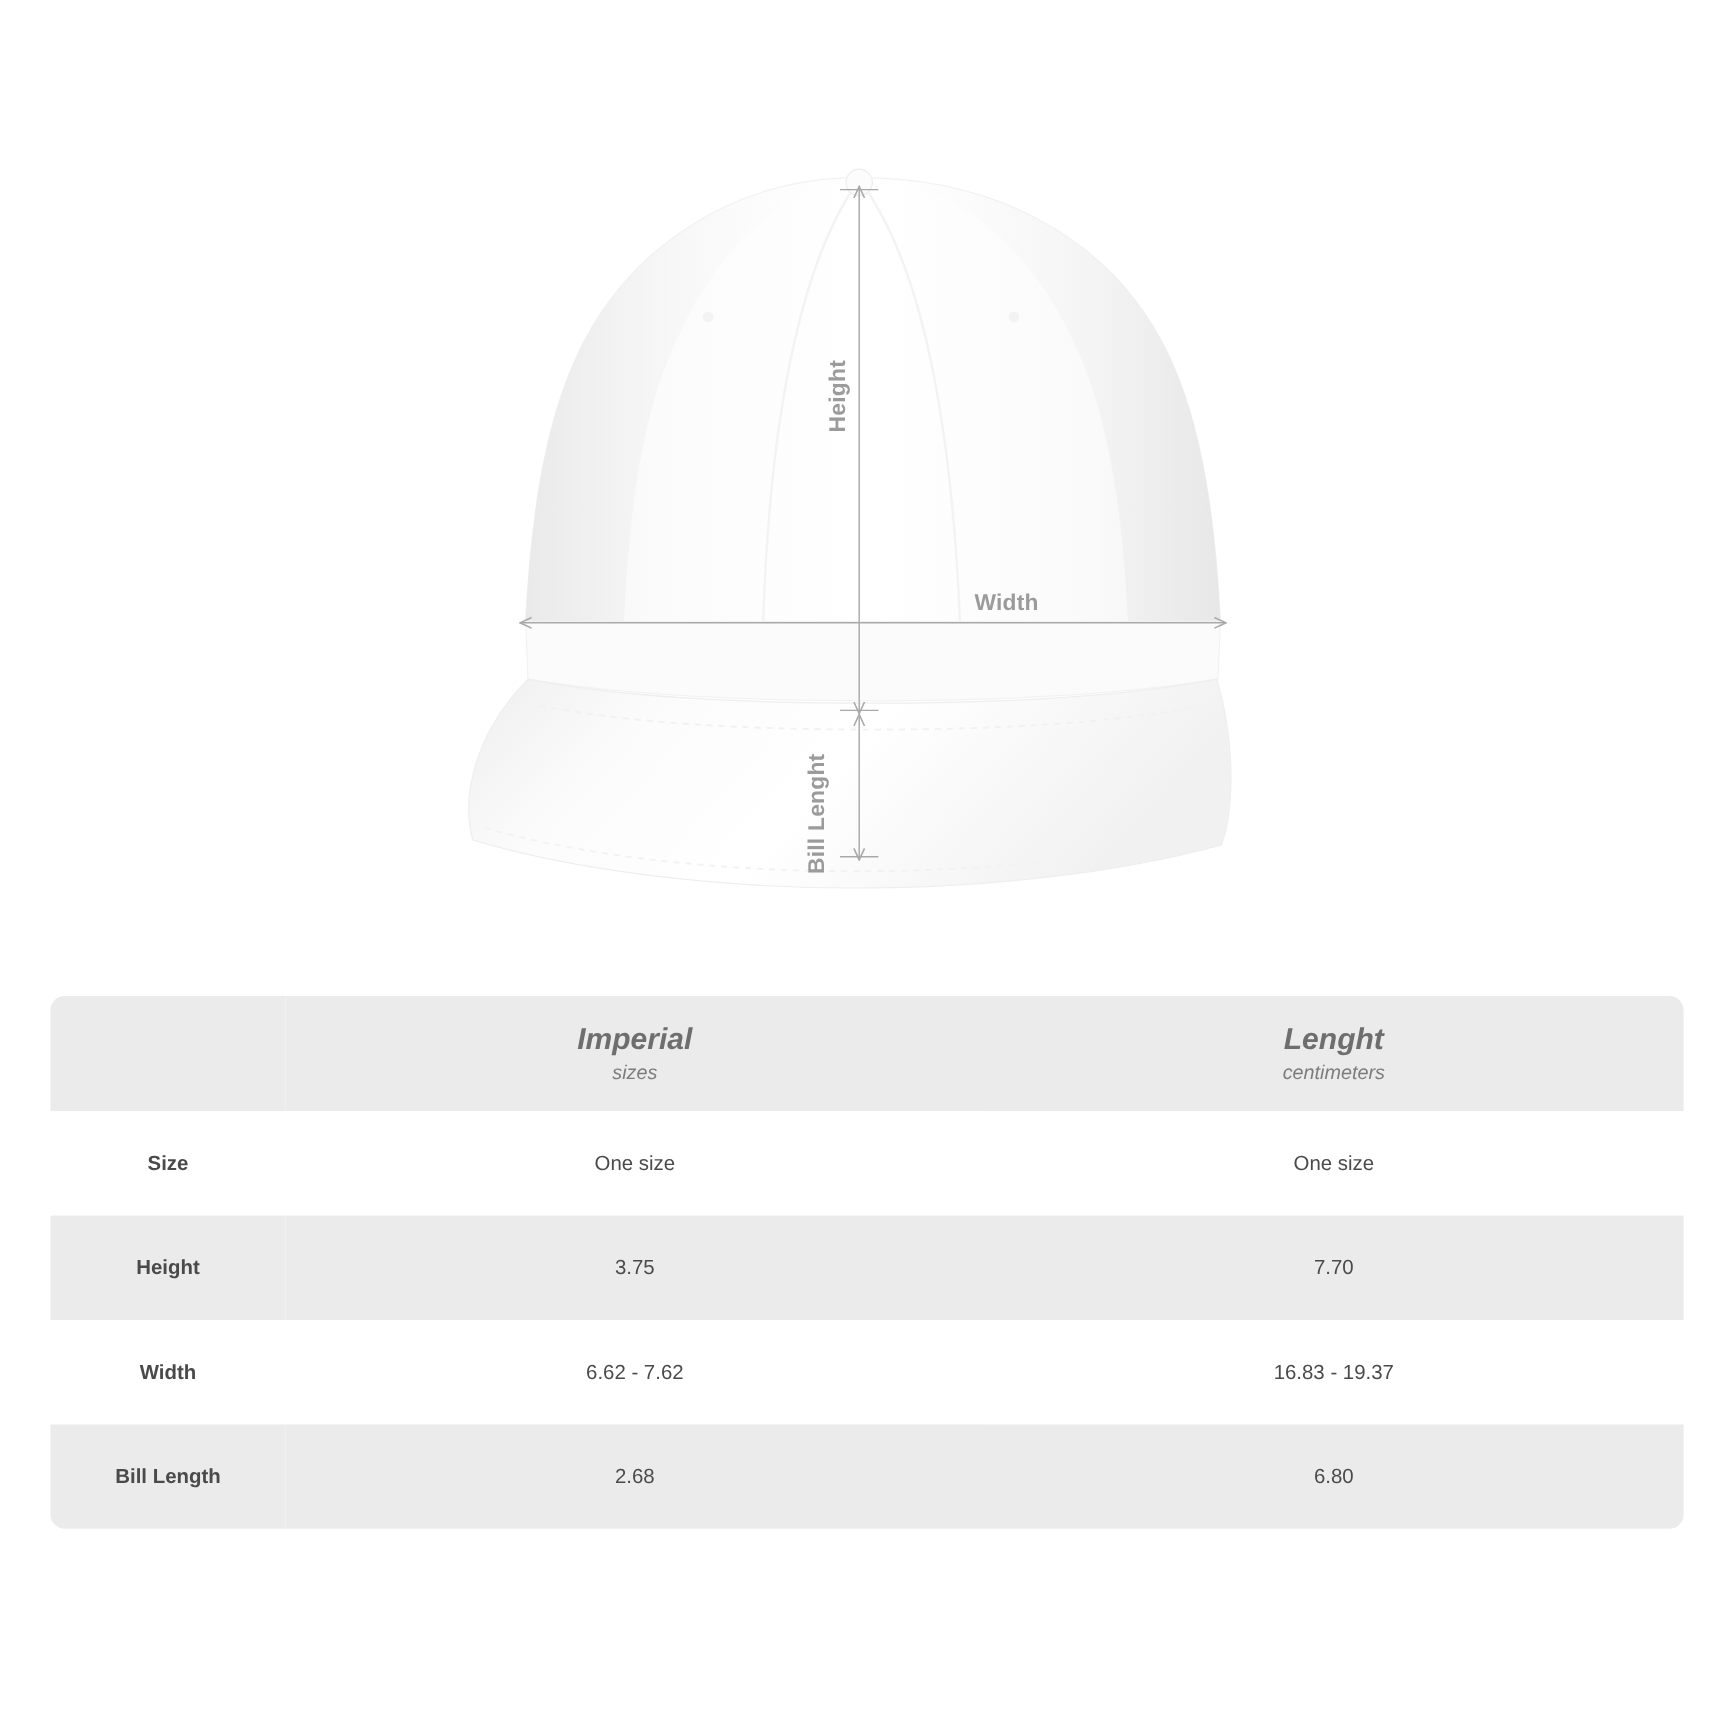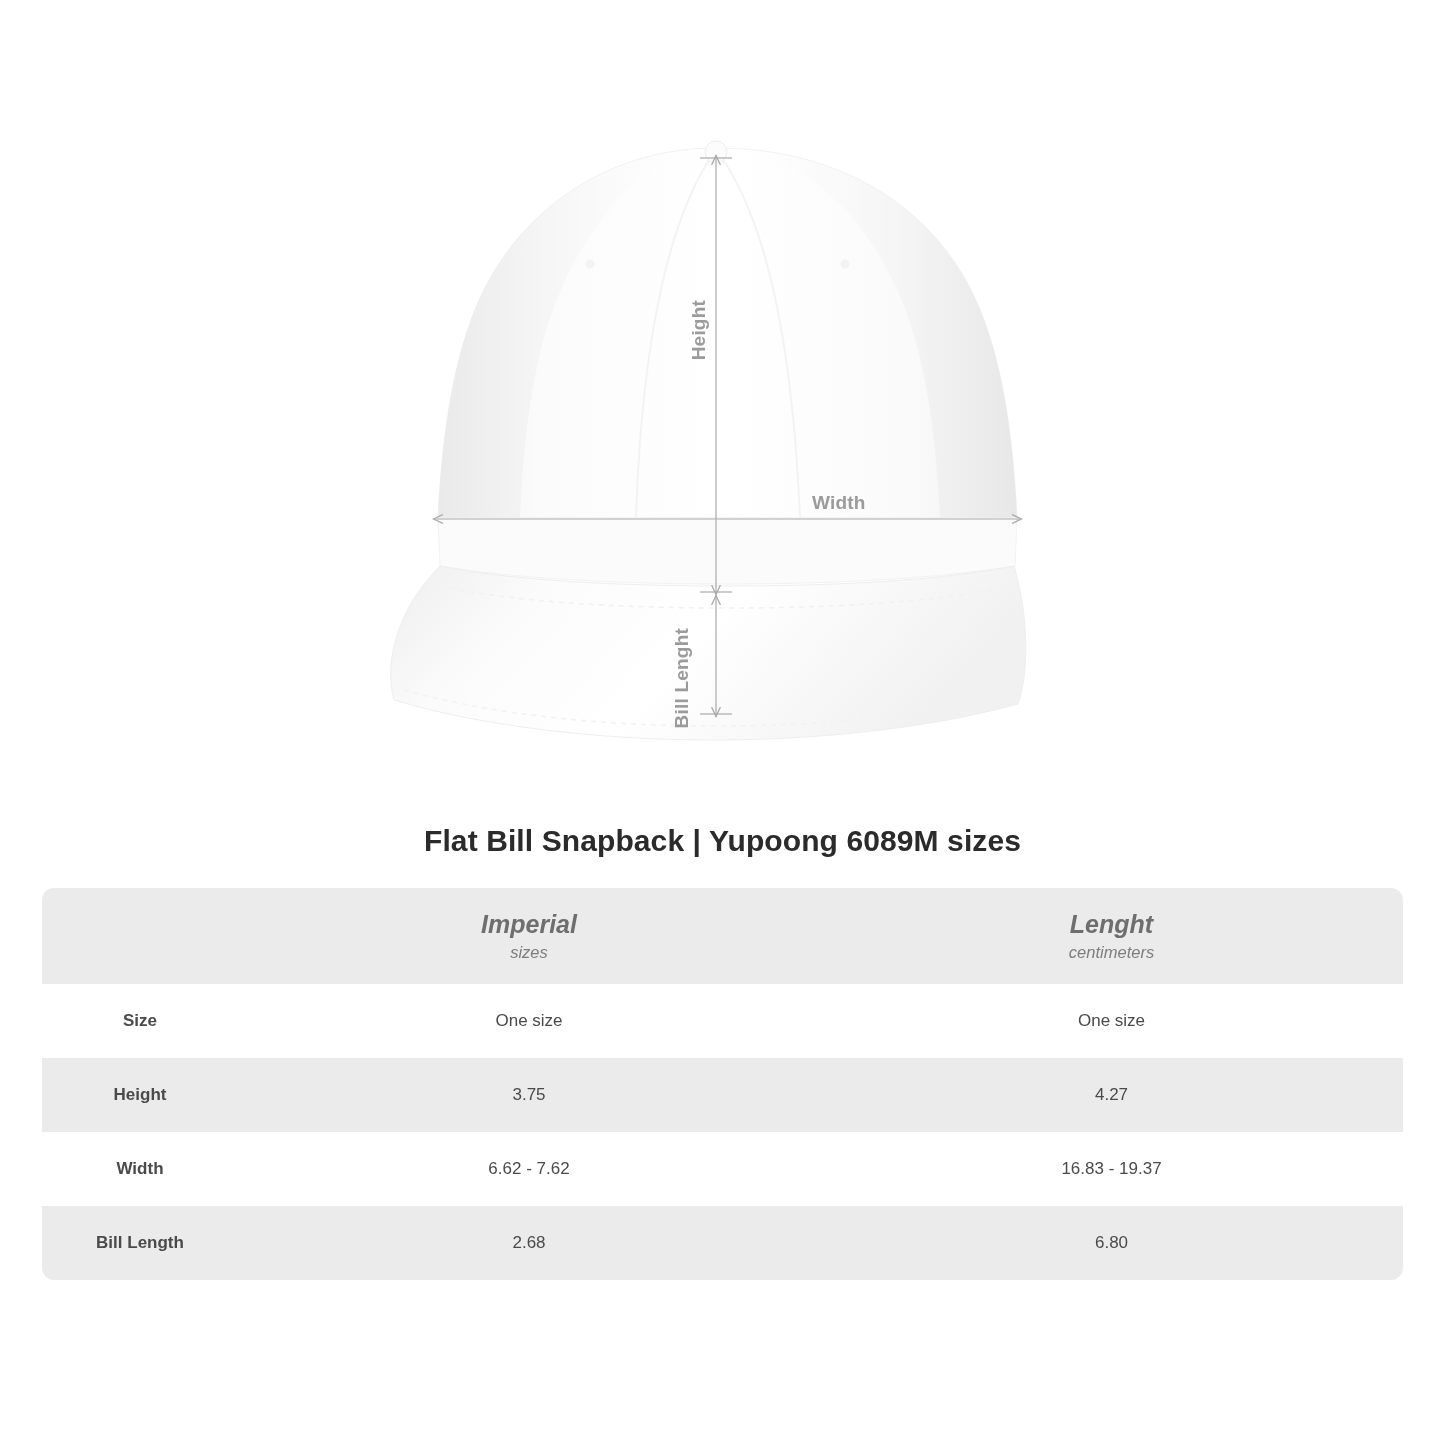--- a/index.html
+++ b/index.html
@@ -112,21 +112,21 @@
     color: #6e6e6e;
     line-height: 1.15;
   }
   .unit-sub {
     font-size: 16.5px;
     font-style: italic;
     color: #7d7d7d;
     margin-top: 4px;
   }
   .data-row td {
-    height: 74px;
+    height: 87px;
     vertical-align: middle;
     text-align: center;
     font-size: 17px;
     color: #4a4a4a;
   }
   .row-white td { background: #ffffff; }
   .row-grey td { background: #ebebeb; }
   .rowhead {
     font-weight: bold;
     color: #3b3b3b;
@@ -220,21 +220,20 @@
 
     <div class="dim-label label-height">Height</div>
     <div class="dim-label label-width">Width</div>
     <div class="dim-label label-bill">
       <span>Bill</span>
       <span>Lenght</span>
     </div>
   </div>
 
   <div class="title-block">
-    <h1 class="chart-title">Flat Bill Snapback | Yupoong 6089M sizes</h1>
   </div>
 
   <div class="table-wrap">
     <table class="size-table">
       <colgroup>
         <col class="col-label">
           <col class="col-imp">
           <col class="col-met">
       </colgroup>
       <tbody>
@@ -252,21 +251,21 @@
 
         <tr class="data-row row-white">
           <td class="rowhead">Size</td>
           <td class="cellborder-left">One size</td>
           <td class="cellborder-left">One size</td>
         </tr>
 
         <tr class="data-row row-grey">
           <td class="rowhead">Height</td>
           <td class="cellborder-left">3.75</td>
-          <td class="cellborder-left">4.27</td>
+          <td class="cellborder-left">7.70</td>
         </tr>
 
         <tr class="data-row row-white">
           <td class="rowhead">Width</td>
           <td class="cellborder-left">6.62 - 7.62</td>
           <td class="cellborder-left">16.83 - 19.37</td>
         </tr>
 
         <tr class="data-row row-grey last-row">
           <td class="rowhead">Bill Length</td>

